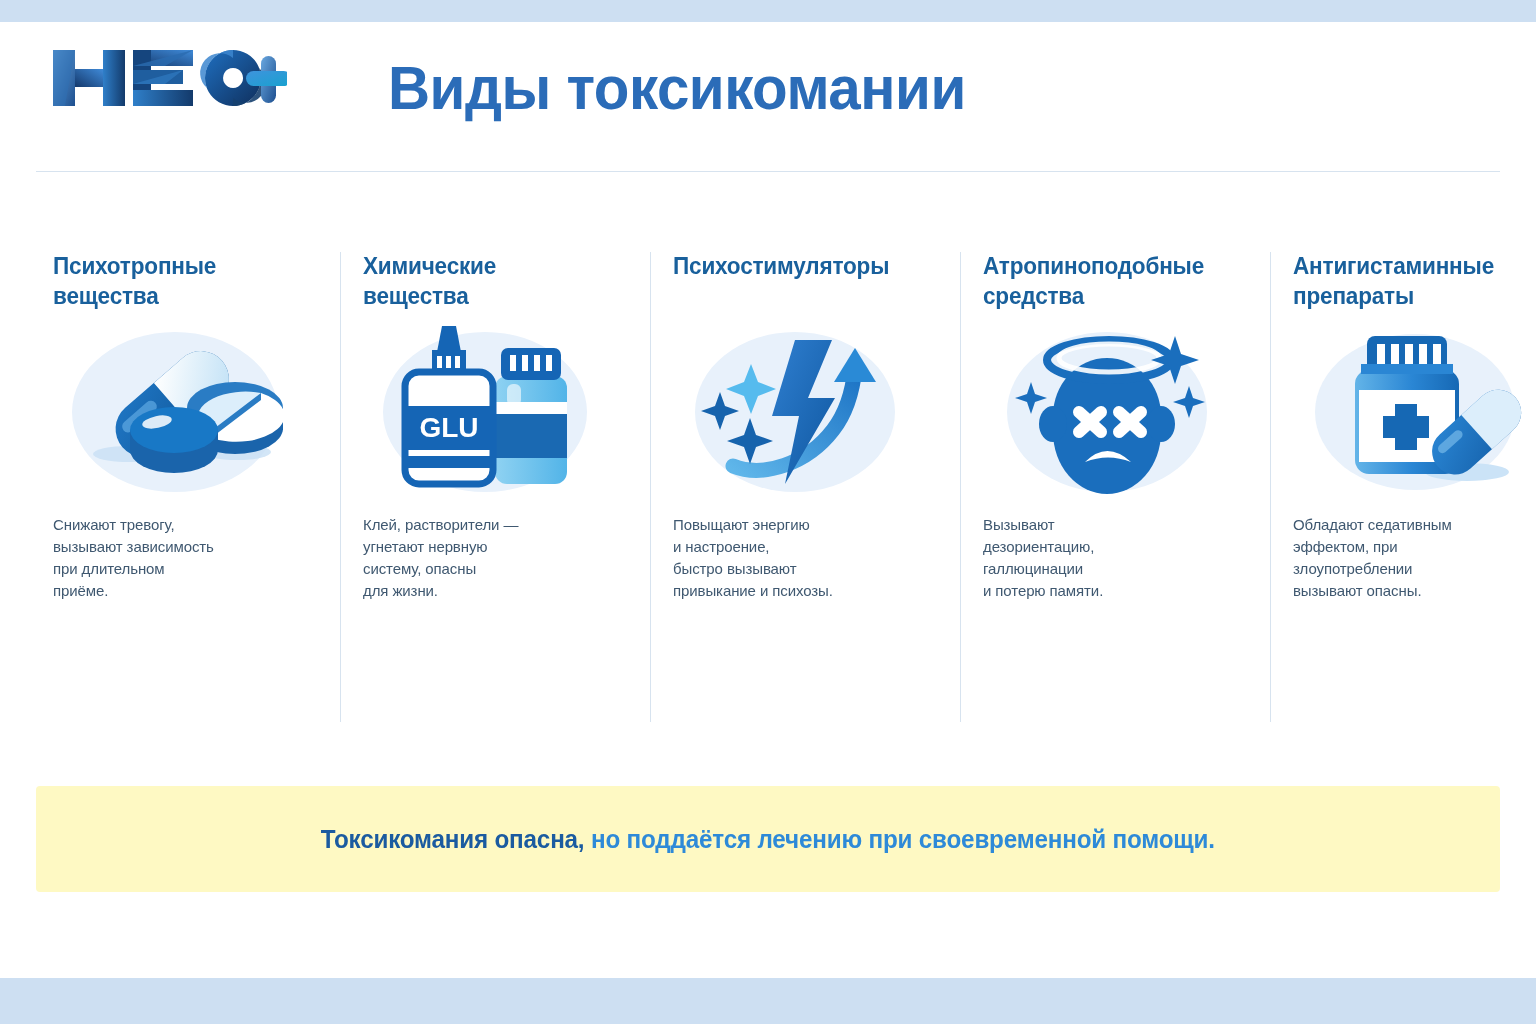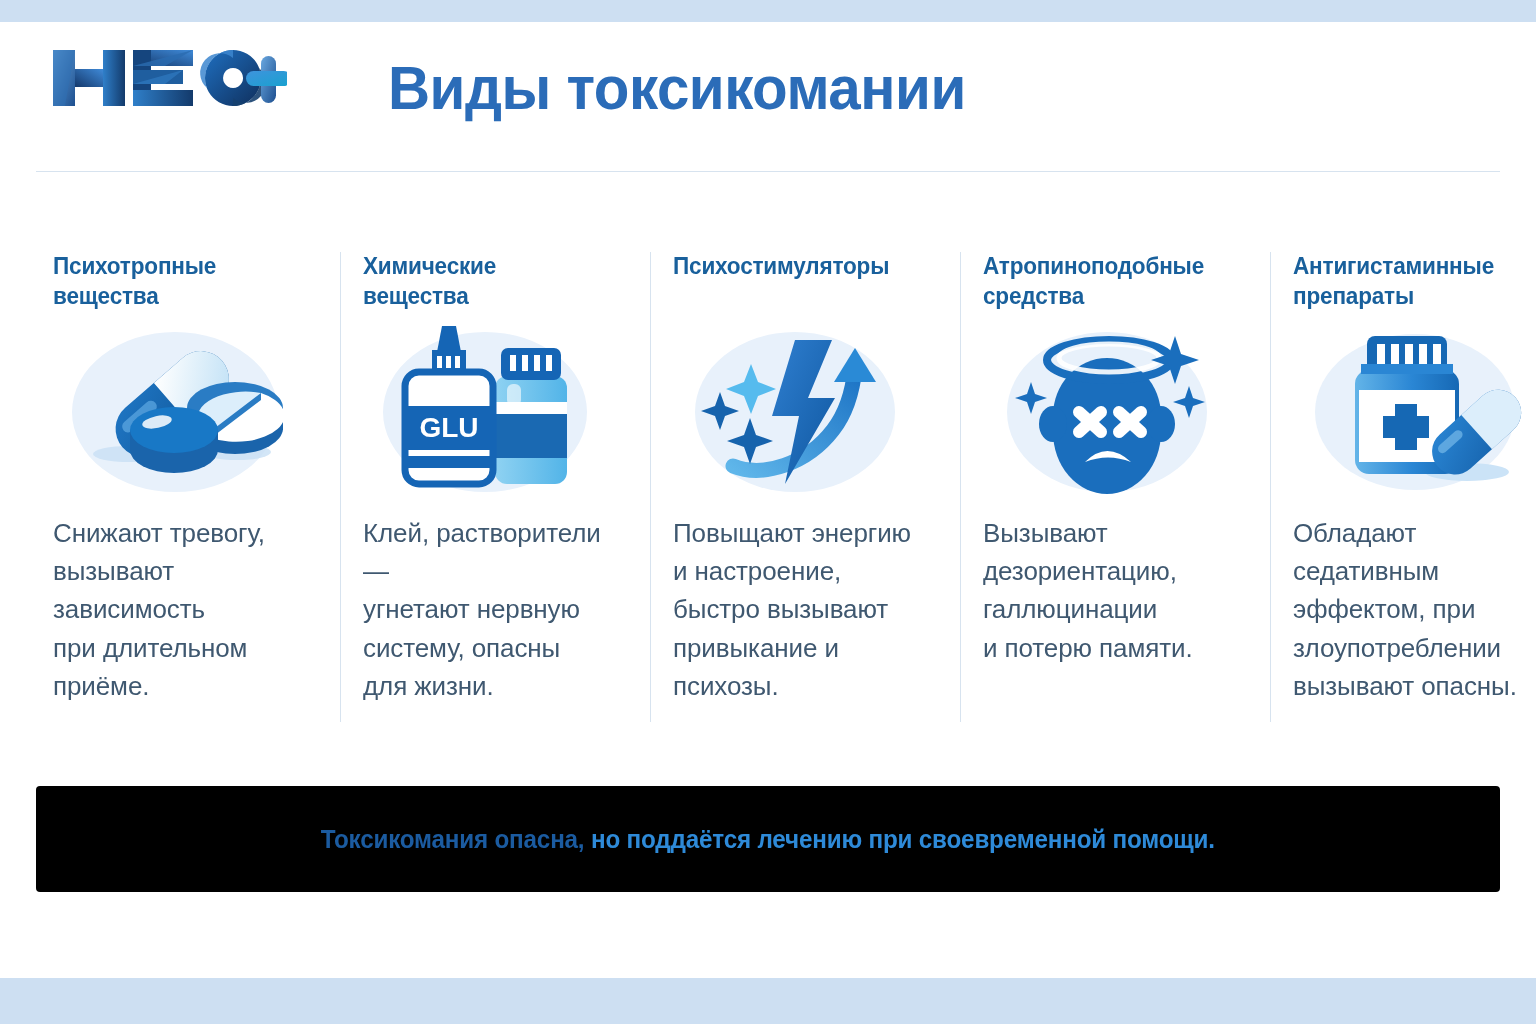--- a/index.html
+++ b/index.html
@@ -98,34 +98,34 @@
     margin-top:10px;
     display:flex;
     align-items:center;
     justify-content:flex-start;
     padding-left:4px;
   }
   .icon-wrap svg { display:block; }
 
   .col-text {
     margin-top:14px;
-    font-size:26px;
+    font-size:15px;
     line-height:1.47;
     color:#3f5870;
     letter-spacing:-0.1px;
     white-space:pre-line;
   }
 
   
   .banner {
     position:absolute;
     left:36px; right:36px;
     top:786px;
     height:106px;
-    background:#000000;
+    background:#fef9c3;
     border-radius:4px;
     display:flex;
     align-items:center;
     justify-content:center;
   }
 
   .banner-text {
     font-size:25px;
     font-weight:700;
     letter-spacing:-0.2px;

